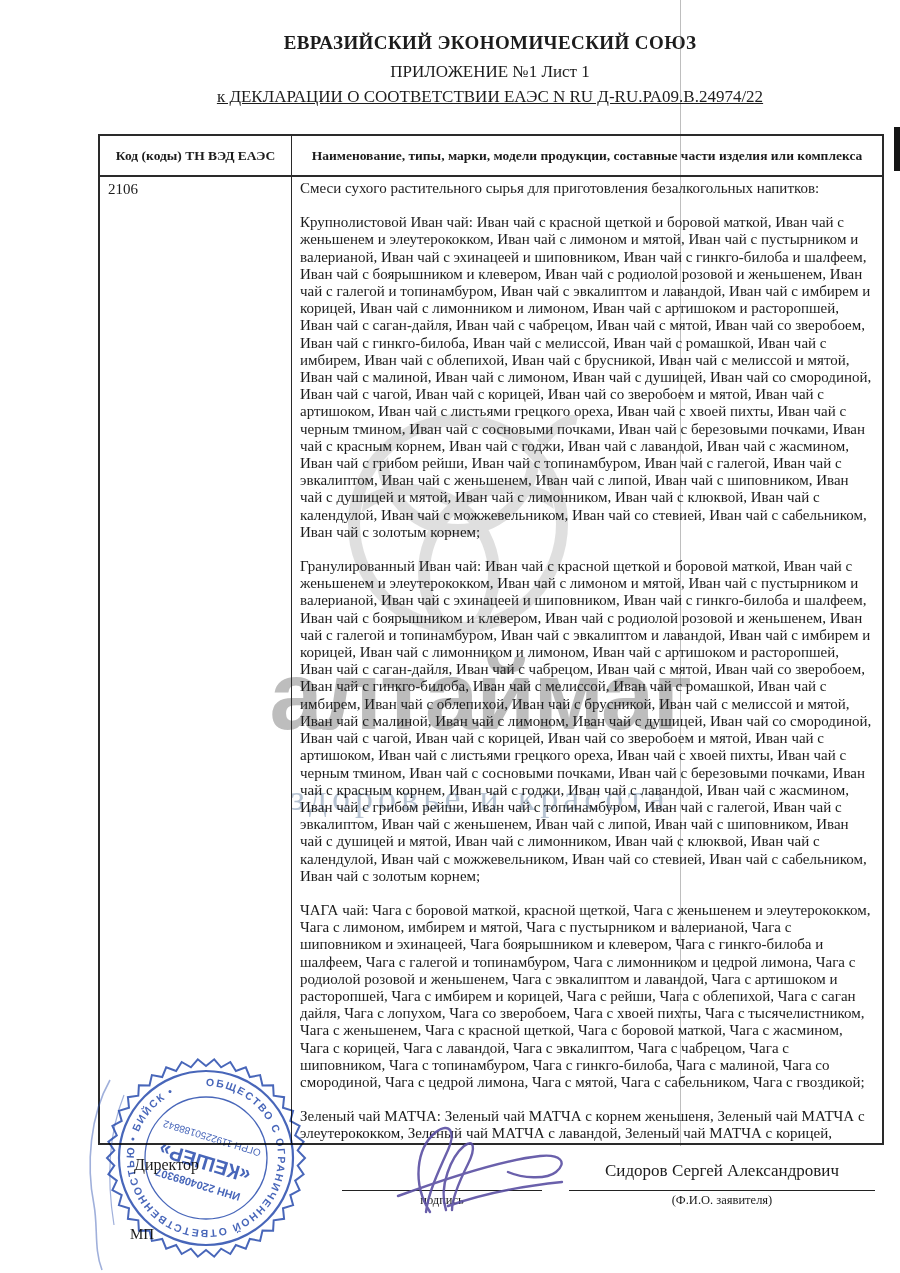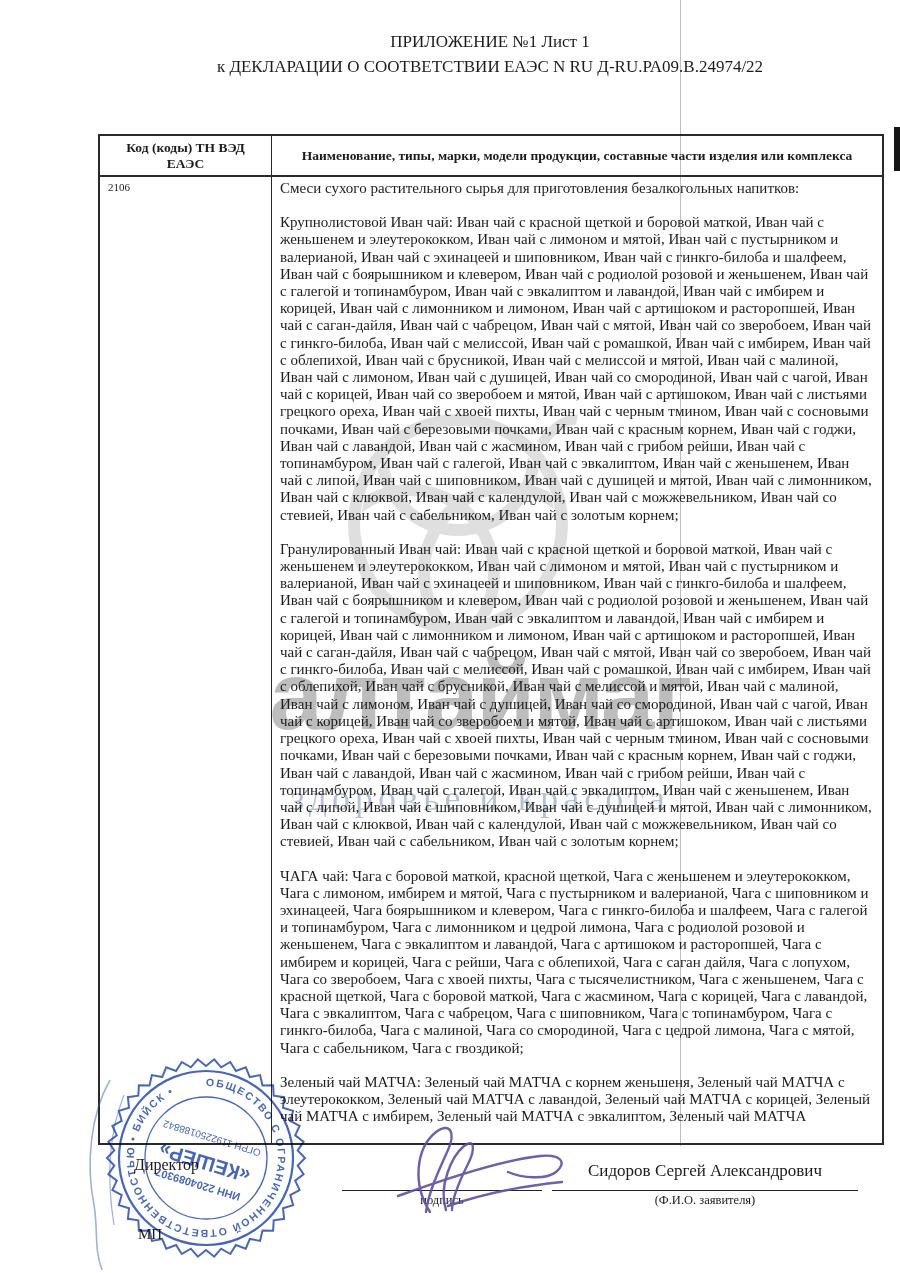--- a/index.html
+++ b/index.html
@@ -25,48 +25,48 @@
   }
   
   .fold-line{position:absolute; left:680px; top:0; width:1px; height:1146px;
     background:rgba(110,110,110,.45); z-index:1;}
   .edge-blot{position:absolute; left:894px; top:127px; width:6px; height:44px;
     background:#151515; z-index:1;}
   
   .doc-header{position:absolute; left:80px; top:32px; width:820px; text-align:center; z-index:2;}
   .h-line1{font-size:19px; font-weight:bold; letter-spacing:.4px; margin:0 0 8px 0;}
   .h-line2{font-size:17px; margin:0 0 5px 0;}
-  .h-line3{font-size:17px; margin:0 0 5px 0;}
+  .h-line3{font-size:17px; margin:0 0 5px 0;text-decoration:underline;}
   .h-line4{font-size:16px; margin:0;}
   
   .ptable{position:absolute; left:98px; top:134px; width:786px; height:1011px;
     border:2px solid var(--border,#2a2a2a); box-sizing:border-box; z-index:2;
     display:flex; flex-direction:column; background:transparent;}
   .t-head{display:flex; border-bottom:2.5px solid var(--border,#2a2a2a); height:41px; box-sizing:border-box;}
   .t-body{display:flex; flex:1; overflow:hidden;}
-  .c1{width:172px; border-right:1.5px solid var(--border,#2a2a2a); box-sizing:border-box; flex:none;}
+  .c1{width:192px; border-right:1.5px solid var(--border,#2a2a2a); box-sizing:border-box; flex:none;}
   .c2{flex:1; box-sizing:border-box;}
   .t-head .c1,.t-head .c2{
     font-weight:bold; font-size:13.5px; line-height:16px; text-align:center;
     display:flex; align-items:center; justify-content:center; padding:2px 6px;
   }
-  .code-cell{padding:4px 6px 0 8px; font-size:11px;}
+  .code-cell{padding:4px 6px 0 8px; font-size:15px;}
   .text-cell{padding:3px 8px 0 8px; font-size:15px; line-height:17.2px; overflow:hidden;}
   .text-cell p{margin:0 0 17px 0;}
   .text-cell p:last-child{margin-bottom:0;}
   
   .f-director{position:absolute; left:118px; top:1156px; font-size:16px; z-index:2;padding-left:16px;}
   .sig-block1{position:absolute; left:342px; top:1190px; width:200px; border-top:1.5px solid #222;
     text-align:center; z-index:2;}
   .sig-block1 .cap{font-size:12.5px; padding-top:2px;}
-  .sig-block2{position:absolute; left:552px; top:1190px; width:306px; border-top:1.5px solid #222;
+  .sig-block2{position:absolute; left:569px; top:1190px; width:306px; border-top:1.5px solid #222;
     text-align:center; z-index:2;}
   .sig-block2 .name{position:absolute; left:0; right:0; top:-30px; font-size:17px; white-space:nowrap;}
   .sig-block2 .cap{font-size:12.5px; padding-top:2px;}
-  .f-mp{position:absolute; left:130px; top:1226px; font-size:15px; z-index:2;margin-left:8px;}
+  .f-mp{position:absolute; left:130px; top:1226px; font-size:15px; z-index:2;}
   
   .stamp{position:absolute; left:104px; top:1056px; z-index:3; opacity:.88; mix-blend-mode:multiply;}
   .stamp text{font-family:"Liberation Sans","DejaVu Sans",sans-serif;}
   .signature{position:absolute; left:390px; top:1120px; z-index:3;}
   .stray{position:absolute; left:80px; top:1075px; z-index:3; opacity:.45;}
 </style>
 </head>
 <body>
 
 <div class="page" style="--stamp: #2e51b0; --ink: #5a4fa3; --wm-gray: #8f8f8f; --wm-blue: #9fb0c4; --text: #1c1c1c; --border: #2a2a2a;">
@@ -86,20 +86,21 @@
     <path d="M203,42 C216,24 230,16 239,18" fill="none" stroke="#909090" stroke-width="10"></path>
   </svg>
 
   <div class="wm-title">алтаймаг</div>
   <div class="wm-sub">здоровье и красота</div>
 
   <div class="fold-line"></div>
   <div class="edge-blot"></div>
 
   <div class="doc-header">
+    <div class="h-line1">ЕВРАЗИЙСКИЙ ЭКОНОМИЧЕСКИЙ СОЮЗ</div>
     <div class="h-line2">ПРИЛОЖЕНИЕ №1 Лист 1</div>
     <div class="h-line3">к ДЕКЛАРАЦИИ О СООТВЕТСТВИИ ЕАЭС N RU Д-RU.РА09.В.24974/22</div>
   </div>
 
   <div class="ptable">
     <div class="t-head">
       <div class="c1">Код (коды) ТН ВЭД ЕАЭС</div>
       <div class="c2">Наименование, типы, марки, модели продукции, составные части изделия или комплекса</div>
     </div>
     <div class="t-body">

